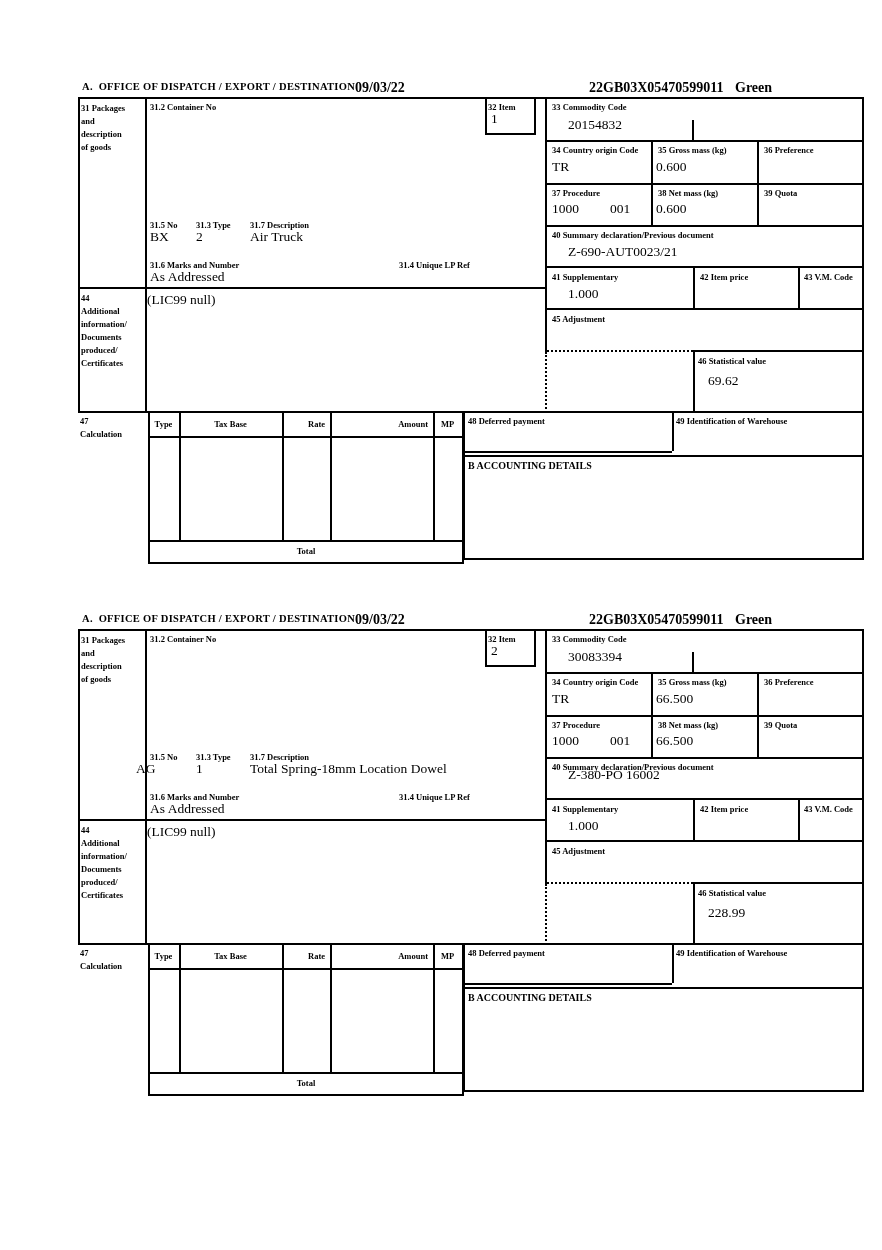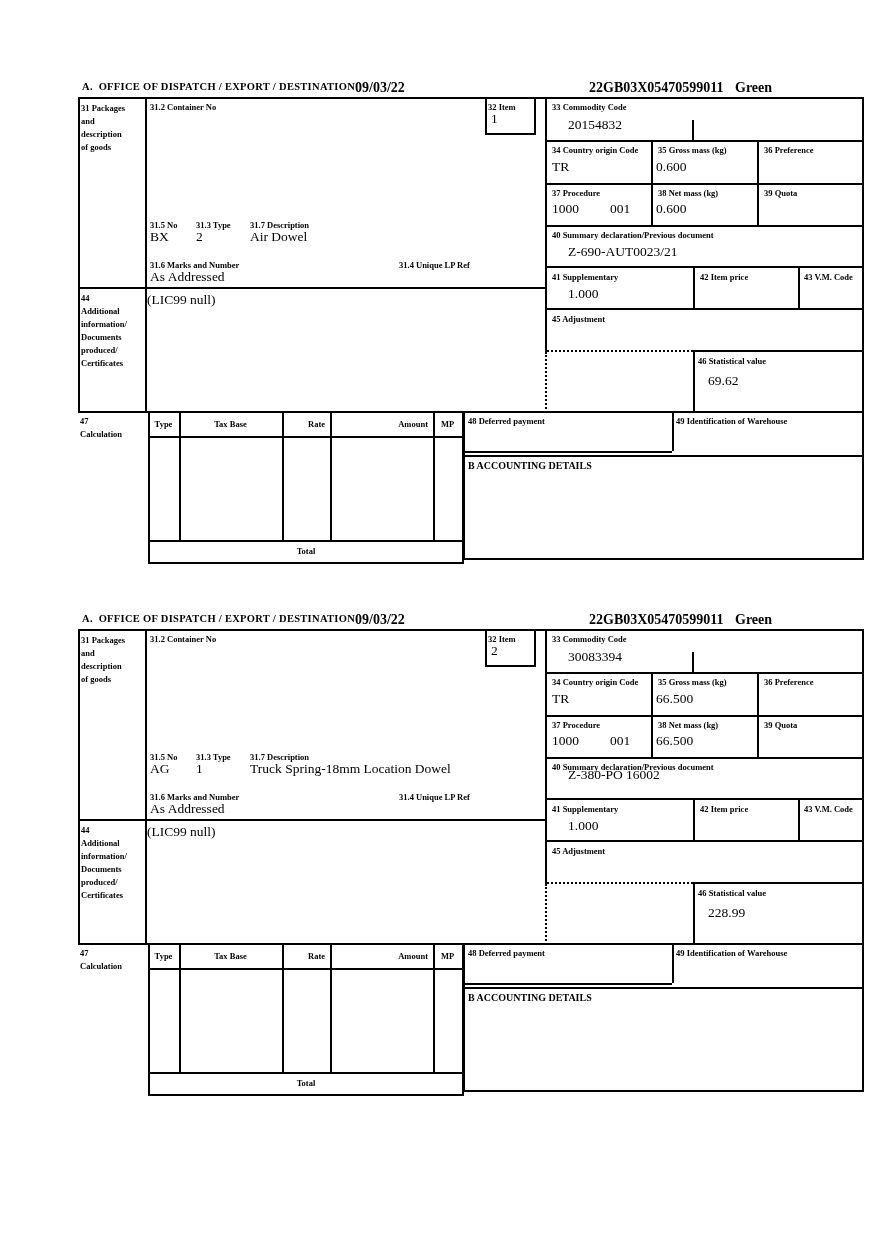--- a/index.html
+++ b/index.html
@@ -85,21 +85,21 @@
 Certificates</div>
 
     <div class="lbl" style="left:72px;top:20px">31.2 Container No</div>
     <div class="lbl" style="left:410px;top:20px">32 Item</div>
     <div class="val" style="left:413px;top:30px">1</div>
     <div class="lbl" style="left:72px;top:138px">31.5 No</div>
     <div class="lbl" style="left:118px;top:138px">31.3 Type</div>
     <div class="lbl" style="left:172px;top:138px">31.7 Description</div>
     <div class="val" style="left:72px;top:148px">BX</div>
     <div class="val" style="left:118px;top:148px">2</div>
-    <div class="val" style="left:172px;top:148px">Air Dowel</div>
+    <div class="val" style="left:172px;top:148px">Air Truck</div>
     <div class="lbl" style="left:72px;top:178px">31.6 Marks and Number</div>
     <div class="lbl" style="left:321px;top:178px">31.4 Unique LP Ref</div>
     <div class="val" style="left:72px;top:188px">As Addressed</div>
     <div class="val" style="left:69px;top:211px">(LIC99 null)</div>
 
     <div class="lbl" style="left:474px;top:20px">33 Commodity Code</div>
     <div class="val" style="left:490px;top:36px">20154832</div>
     <div class="lbl" style="left:474px;top:63px">34 Country origin Code</div>
     <div class="val" style="left:474px;top:78px">TR</div>
     <div class="lbl" style="left:580px;top:63px">35 Gross mass (kg)</div>
@@ -194,23 +194,23 @@
 Documents
 produced/
 Certificates</div>
 
     <div class="lbl" style="left:72px;top:20px">31.2 Container No</div>
     <div class="lbl" style="left:410px;top:20px">32 Item</div>
     <div class="val" style="left:413px;top:30px">2</div>
     <div class="lbl" style="left:72px;top:138px">31.5 No</div>
     <div class="lbl" style="left:118px;top:138px">31.3 Type</div>
     <div class="lbl" style="left:172px;top:138px">31.7 Description</div>
-    <div class="val" style="left:72px;top:148px">AG</div>
+    <div class="val" style="left:58px;top:148px">AG</div>
     <div class="val" style="left:118px;top:148px">1</div>
-    <div class="val" style="left:172px;top:148px">Truck Spring-18mm Location Dowel</div>
+    <div class="val" style="left:172px;top:148px">Total Spring-18mm Location Dowel</div>
     <div class="lbl" style="left:72px;top:178px">31.6 Marks and Number</div>
     <div class="lbl" style="left:321px;top:178px">31.4 Unique LP Ref</div>
     <div class="val" style="left:72px;top:188px">As Addressed</div>
     <div class="val" style="left:69px;top:211px">(LIC99 null)</div>
 
     <div class="lbl" style="left:474px;top:20px">33 Commodity Code</div>
     <div class="val" style="left:490px;top:36px">30083394</div>
     <div class="lbl" style="left:474px;top:63px">34 Country origin Code</div>
     <div class="val" style="left:474px;top:78px">TR</div>
     <div class="lbl" style="left:580px;top:63px">35 Gross mass (kg)</div>

